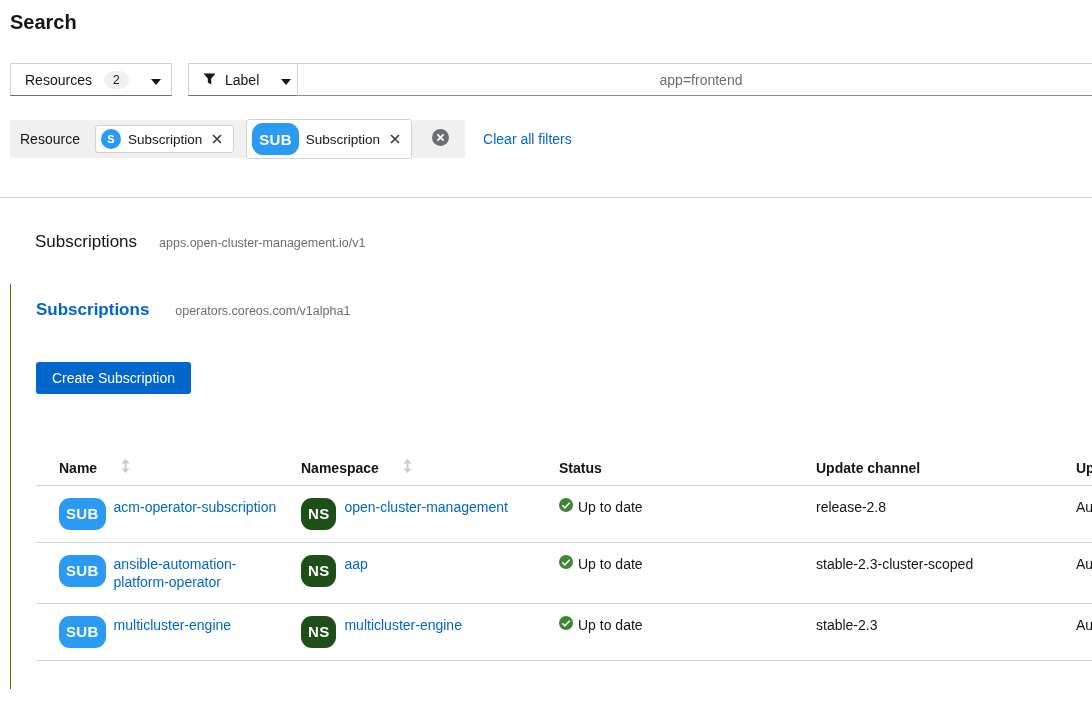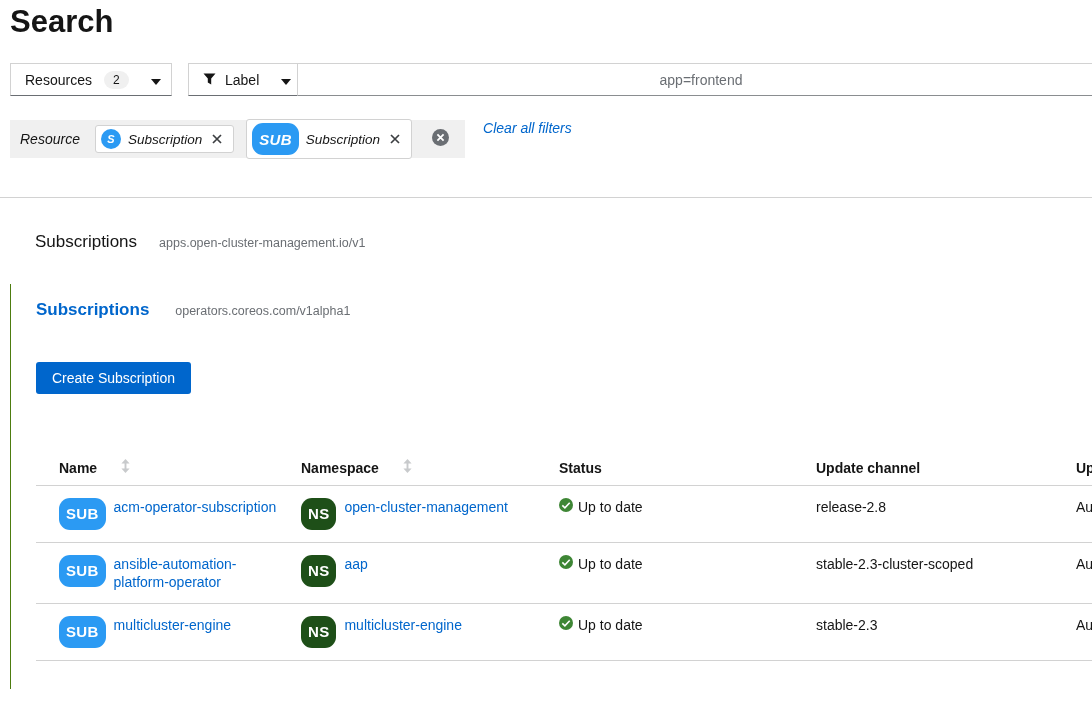--- a/index.html
+++ b/index.html
@@ -6,21 +6,21 @@
   html,body { margin:0; padding:0; }
   body {
     width:1092px; height:710px; overflow:hidden;
     background:#ffffff; color:#151515;
     font-family:"Liberation Sans", sans-serif; font-size:14px;
   }
   .page { position:relative; width:1092px; height:710px; }
 
   
   h1.page-title {
-    margin:8px 0 0 10px; font-size:31px; line-height:28px; font-weight:700;
+    margin:8px 0 0 10px; font-size:20px; line-height:28px; font-weight:700;
   }
 
   
   .toolbar { display:flex; align-items:stretch; margin:27px 0 0 10px; height:33px; }
   .select-toggle {
     display:flex; align-items:center; background:#fff; cursor:pointer;
     border:1px solid #d2d2d2; border-bottom:1px solid #6a6e73;
     font-size:14px; color:#151515; padding:0 14px;
     font-family:"Liberation Sans", sans-serif;
     gap:22px;
@@ -36,21 +36,21 @@
   .search-input {
     flex:1; border:1px solid #d2d2d2; border-bottom:1px solid #8a8d90; border-right:none;
     border-left:1px solid #d2d2d2; margin-left:-1px;
     padding:0 0 0 12px; font-size:14px; color:#151515; outline:none;
     font-family:"Liberation Sans", sans-serif;
     text-align:center;
   }
   .search-input::placeholder { color:#6a6e73; opacity:1; }
 
   
-  .filter-row { display:flex; align-items:flex-start; margin:24px 9px 0 10px;font-style:italic; }
+  .filter-row { display:flex; align-items:center; margin:24px 9px 0 10px; }
   .chip-bar {
     display:flex; align-items:center; background:#f0f0f0;
     height:38px; padding:0 16px 0 10px; gap:12px;
   }
   .chip-group-label { font-size:14px; color:#151515; margin-right:3px; }
   .chip {
     display:flex; align-items:center; gap:7px; background:#fff;
     border:1px solid #d2d2d2; border-radius:3px; padding:3px 8px 3px 5px;
     font-size:13.5px;
   }

